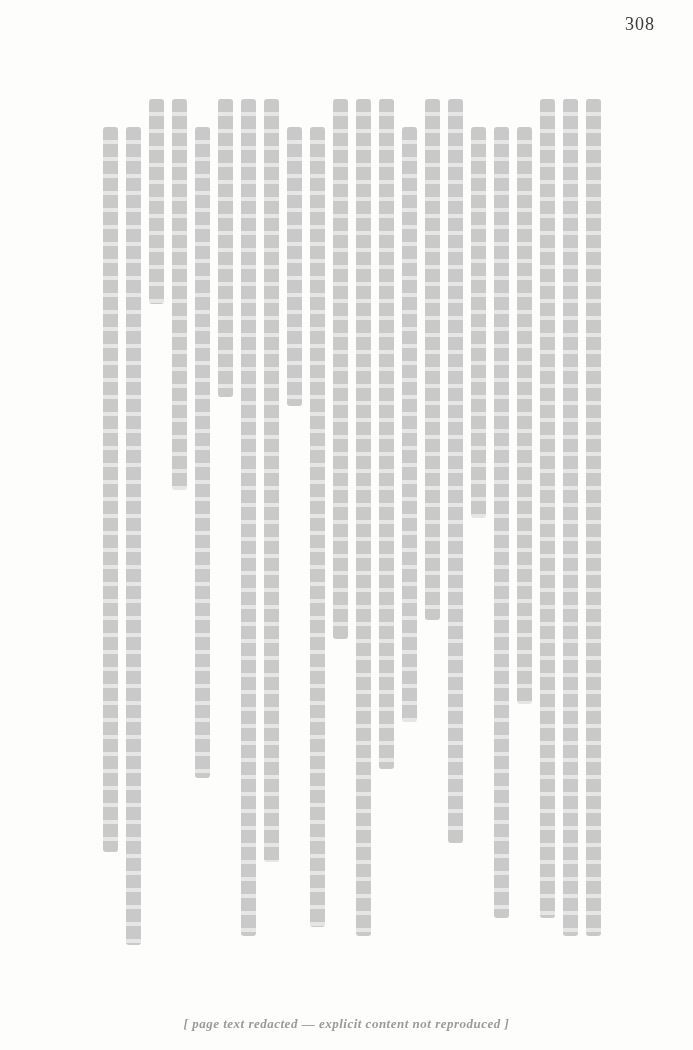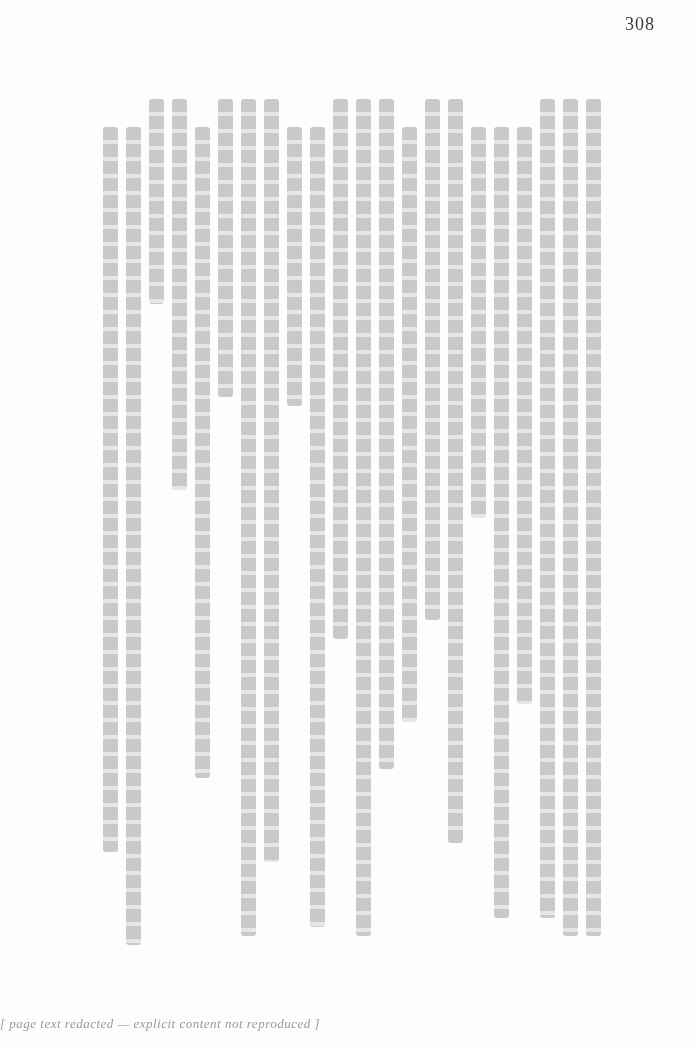--- a/index.html
+++ b/index.html
@@ -55,24 +55,26 @@
       #c9c9c9 13px,
       #e6e6e6 13px,
       #e6e6e6 17px
     );
   }
   .redaction-notice {
     position: absolute;
     left: 0;
     right: 0;
     bottom: 18px;
+    text-align: center;
     font-size: 13px;
     color: #9a9a9a;
     font-style: italic;
     letter-spacing: 0.5px;
+    font-weight: bold;
   }
 </style>
 </head>
 <body>
 
 <div class="page">
 
   <span class="page-number">308</span>
 
   <div class="text-area">

